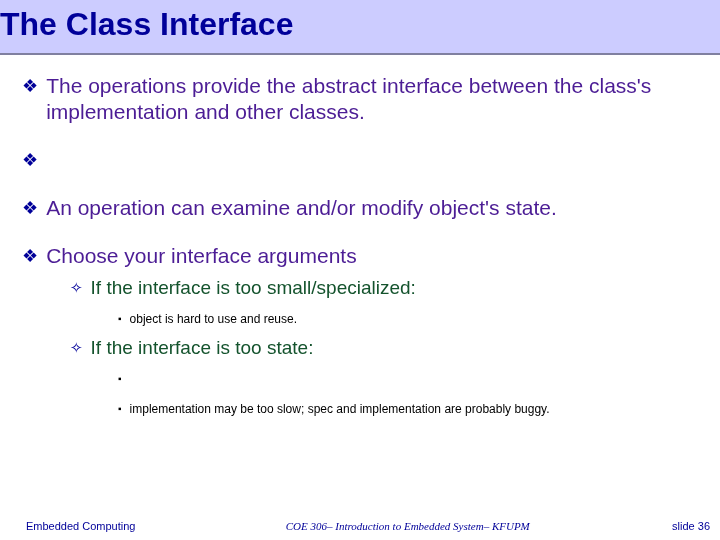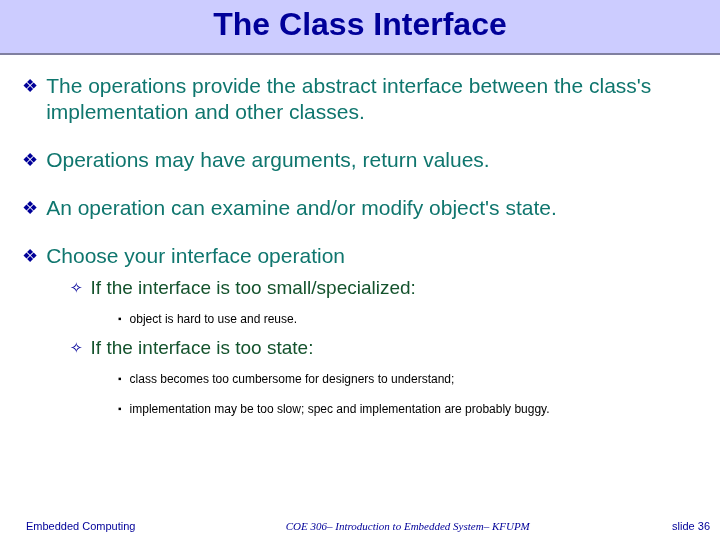--- a/index.html
+++ b/index.html
@@ -7,21 +7,21 @@
     width: 720px;
     height: 540px;
     background: #ffffff;
     font-family: Arial, Helvetica, sans-serif;
     position: relative;
     overflow: hidden;
   }
   .title-bar {
     background: #ccccff;
     width: 100%;
-    text-align: center;
+    text-align: left;
     padding: 6px 0 10px 0;
   }
   .title-text {
     font-family: "Comic Sans MS", "Comic Sans", cursive, sans-serif;
     font-size: 32px;
     font-weight: bold;
     color: #000099;
   }
   .title-bottom-line {
     height: 2px;
@@ -39,21 +39,21 @@
   .bullet-l1 .marker {
     color: #000099;
     font-size: 18px;
     line-height: 26px;
     margin-right: 8px;
     flex-shrink: 0;
   }
   .bullet-l1 .text {
     font-size: 21px;
     line-height: 26px;
-    color: #0f766e;
+    color: #4c1d95;
   }
   .spacer-l1 { height: 10px; }
   .bullet-l2 {
     display: flex;
     align-items: flex-start;
     margin-left: 48px;
     margin-top: 8px;
   }
   .bullet-l2 .marker {
     color: #000099;
@@ -123,53 +123,51 @@
 <div class="content">
 
   <div class="bullet-l1">
     <span class="marker">❖</span>
     <span class="text">The operations provide the abstract interface between the class's implementation and other classes.</span>
   </div>
   <div class="spacer-l1"></div>
 
   <div class="bullet-l1">
     <span class="marker">❖</span>
-    <span class="text">Operations may have arguments, return values.</span>
   </div>
   <div class="spacer-l1"></div>
 
   <div class="bullet-l1">
     <span class="marker">❖</span>
     <span class="text">An operation can examine and/or modify object's state.</span>
   </div>
   <div class="spacer-l1"></div>
 
   <div class="bullet-l1">
     <span class="marker">❖</span>
-    <span class="text">Choose your interface operation</span>
+    <span class="text">Choose your interface arguments</span>
   </div>
 
   <div class="bullet-l2">
     <span class="marker">✧</span>
     <span class="text">If the interface is too small/specialized:</span>
   </div>
 
   <div class="bullet-l3">
     <span class="marker">▪</span>
     <span class="text">object is hard to use and reuse.</span>
   </div>
 
   <div class="bullet-l2">
     <span class="marker">✧</span>
     <span class="text">If the interface is too state:</span>
   </div>
 
   <div class="bullet-l3">
     <span class="marker">▪</span>
-    <span class="text">class becomes too cumbersome for designers to understand;</span>
   </div>
 
   <div class="bullet-l3">
     <span class="marker">▪</span>
     <span class="text">implementation may be too slow; spec and implementation are probably buggy.</span>
   </div>
 
 </div>
 
 <div class="footer">

